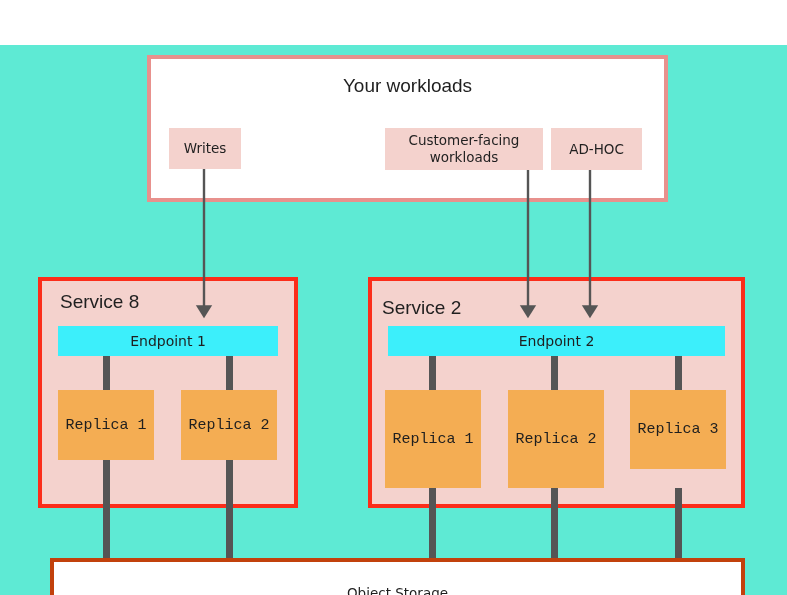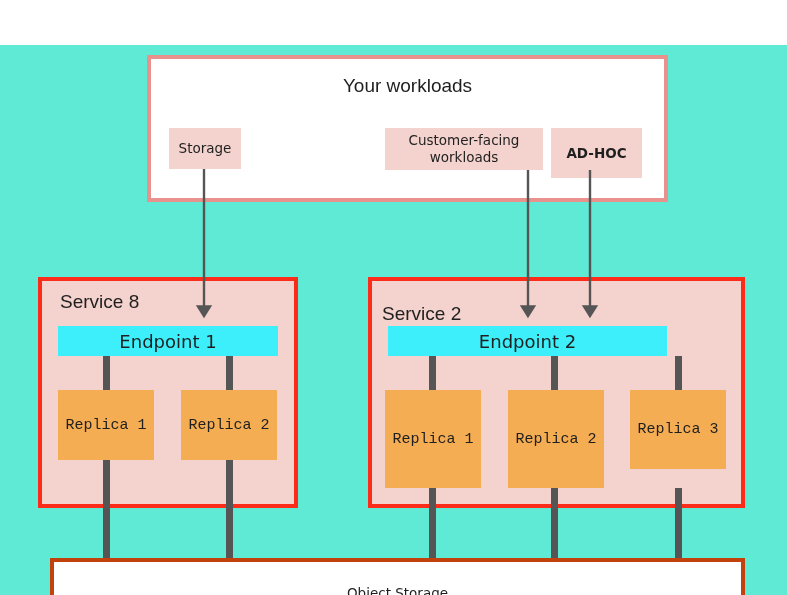--- a/index.html
+++ b/index.html
@@ -44,49 +44,49 @@
     font-size: 13.5px;
     display: flex;
     align-items: center;
     justify-content: center;
     text-align: center;
     line-height: 1.25;
     font-family: "DejaVu Sans", sans-serif;
   }
   .chip-writes  { left: 169px; top: 83px; width: 72px;  height: 41px; }
   .chip-cfa     { left: 385px; top: 83px; width: 158px; height: 42px; }
-  .chip-adhoc   { left: 551px; top: 83px; width: 91px;  height: 50px; font-weight: bold; }
+  .chip-adhoc   { left: 551px; top: 83px; width: 91px;  height: 42px; }
 
   
   .service-box {
     background: #f4d2cd;
     border: 4px solid #fb2d1a;
   }
   .service-1 { left: 38px;  top: 232px; width: 260px; height: 231px; }
   .service-2 { left: 368px; top: 232px; width: 377px; height: 231px; }
   .service-title {
     font-size: 19px;
     color: #1f1f1f;
     font-family: "Liberation Sans", sans-serif;
   }
   .service-1-title { left: 60px;  top: 246px; }
-  .service-2-title { left: 382px; top: 258px; }
+  .service-2-title { left: 382px; top: 252px; }
 
   
   .endpoint {
     background: #3ceffb;
     color: #1f1f1f;
-    font-size: 18px;
+    font-size: 14px;
     display: flex;
     align-items: center;
     justify-content: center;
     font-family: "DejaVu Sans", sans-serif;
   }
   .endpoint-1 { left: 58px;  top: 281px; width: 220px; height: 30px; }
-  .endpoint-2 { left: 388px; top: 281px; width: 279px; height: 30px; }
+  .endpoint-2 { left: 388px; top: 281px; width: 337px; height: 30px; }
 
   
   .replica {
     background: #f4ad53;
     color: #1f1f1f;
     font-size: 15px;
     display: flex;
     align-items: center;
     justify-content: center;
     font-family: Liberation Mono, monospace;
@@ -125,21 +125,21 @@
   }
 </style>
 </head>
 <body>
 
 <div id="canvas">
 
   <div class="abs workloads-box"></div>
   <div class="abs workloads-title">Your workloads</div>
 
-  <div class="abs chip chip-writes">Storage</div>
+  <div class="abs chip chip-writes">Writes</div>
   <div class="abs chip chip-cfa">Customer-facing workloads</div>
   <div class="abs chip chip-adhoc">AD-HOC</div>
 
   <div class="abs service-box service-1"></div>
   <div class="abs service-title service-1-title">Service 8</div>
 
   <div class="abs connector" style="left:103px; top:311px; height:36px;"></div>
   <div class="abs connector" style="left:226px; top:311px; height:36px;"></div>
 
   <div class="abs endpoint endpoint-1">Endpoint 1</div>

